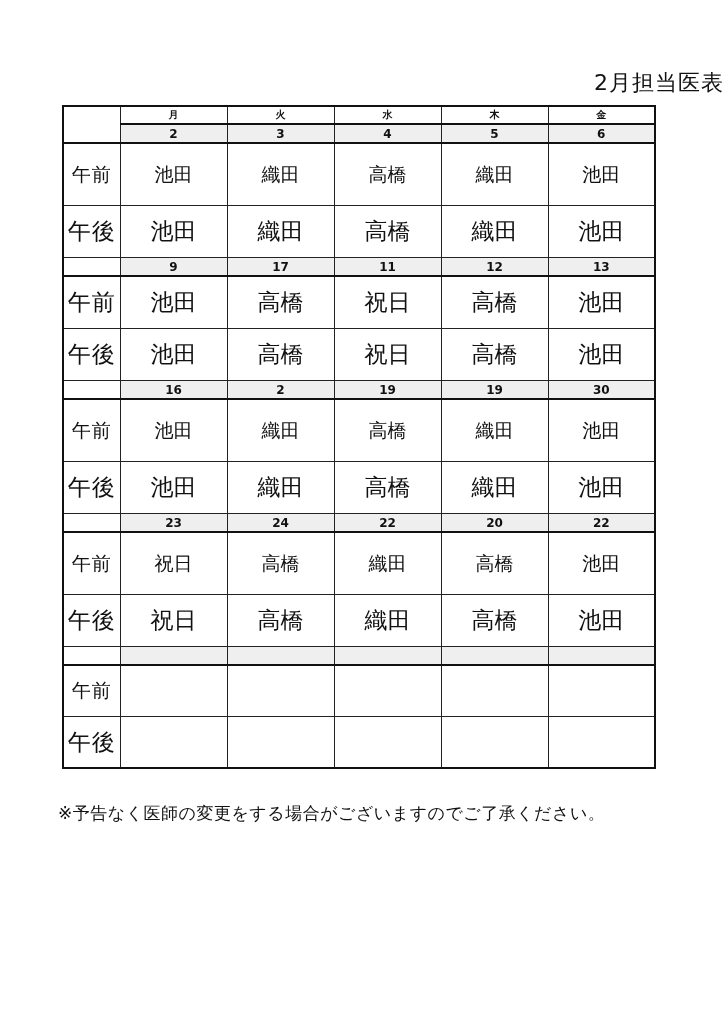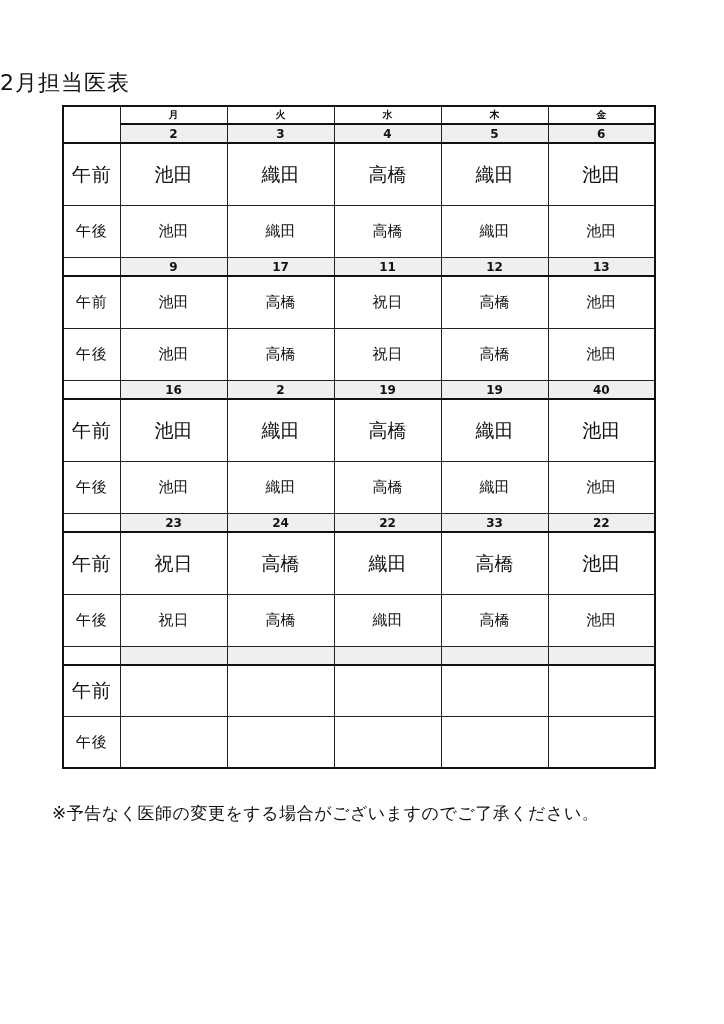--- a/index.html
+++ b/index.html
@@ -1,31 +1,31 @@
 <!DOCTYPE html>
 <html><head>
 <meta charset="utf-8">
 <style>
   html, body { margin: 0; padding: 0; background: #ffffff; }
   body { width: 724px; height: 1024px; position: relative; font-family: "DejaVu Sans", "Liberation Sans", sans-serif; color: #111; }
-  .title { position: absolute; left: 0; width: 724px; top: 68px; text-align: left; font-size: 22px; font-weight: normal; letter-spacing: 1px; }
+  .title { position: absolute; left: 0; width: 724px; top: 68px; text-align: right; font-size: 22px; font-weight: normal; letter-spacing: 1px; }
   table.sched { position: absolute; left: 62px; top: 105px; border-collapse: collapse; table-layout: fixed; width: 594px; }
   table.sched td { border: 1.5px solid #222; padding: 0; text-align: center; vertical-align: middle; }
   col.c0 { width: 57px; }
   col.cd { width: 107px; }
   tr.weekday td { height: 16px; font-size: 10px; font-weight: bold; }
   tr.date td { height: 17px; font-size: 12px; font-weight: bold; }
   tr.date td.day { background: #efefef; }
   tr.weekday td, tr.date td { border-bottom: 2px solid #111; }
   tr.am td { height: 61px; font-size: 19px; }
-  tr.pm td { height: 51px; font-size: 15px; }
+  tr.pm td { height: 51px; font-size: 23px; }
   tr.am.last td, tr.pm.last td { height: 50px; }
   td.label { font-size: 19px; font-weight: normal; letter-spacing: 1px; }
   table.sched { border: 2px solid #111; }
-  .notice { position: absolute; left: 52px; top: 802px; font-size: 17px; letter-spacing: 0.5px; }
+  .notice { position: absolute; left: 58px; top: 802px; font-size: 17px; letter-spacing: 0.5px; }
 </style>
 </head>
 <body>
 
 <div class="title">2月担当医表</div>
 
 <table class="sched">
   <colgroup>
     <col class="c0">
       <col class="cd">
@@ -92,21 +92,21 @@
       <td>高橋</td>
       <td>池田</td>
     </tr>
 
     <tr class="date">
       <td></td>
       <td class="day">16</td>
       <td class="day">2</td>
       <td class="day">19</td>
       <td class="day">19</td>
-      <td class="day">40</td>
+      <td class="day">30</td>
     </tr>
     <tr class="am">
       <td class="label">午前</td>
       <td>池田</td>
       <td>織田</td>
       <td>高橋</td>
       <td>織田</td>
       <td>池田</td>
     </tr>
     <tr class="pm">
@@ -116,21 +116,21 @@
       <td>高橋</td>
       <td>織田</td>
       <td>池田</td>
     </tr>
 
     <tr class="date">
       <td></td>
       <td class="day">23</td>
       <td class="day">24</td>
       <td class="day">22</td>
-      <td class="day">33</td>
+      <td class="day">20</td>
       <td class="day">22</td>
     </tr>
     <tr class="am">
       <td class="label">午前</td>
       <td>祝日</td>
       <td>高橋</td>
       <td>織田</td>
       <td>高橋</td>
       <td>池田</td>
     </tr>

